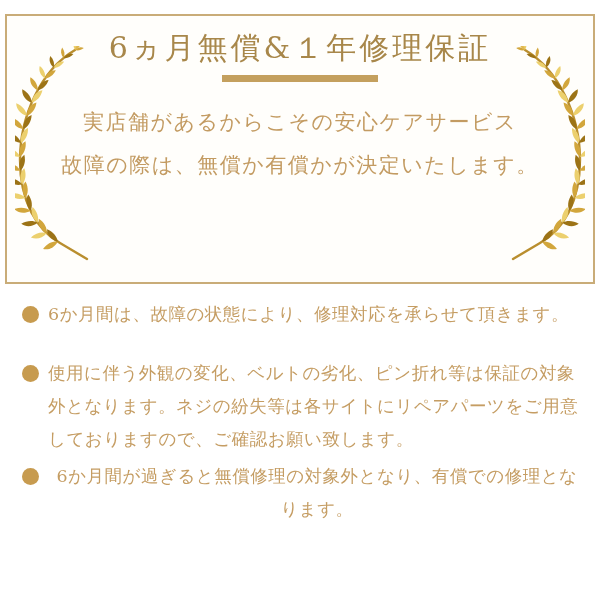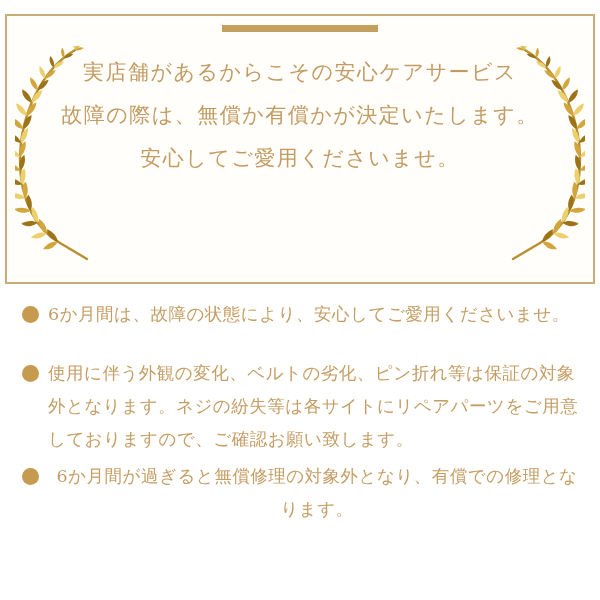--- a/index.html
+++ b/index.html
@@ -166,35 +166,35 @@
       <path d="M0 0 C4 -5.5 10 -7.5 15.5 -5.5 C11 -0.5 5 1.2 0 0 Z" fill="#d2a63c" transform="translate(15.586647033691406,164.80055236816406) rotate(205.31789589056805) scale(1)"></path>
       <path d="M0 0 C4 -5.5 10 -7.5 15.5 -5.5 C11 -0.5 5 1.2 0 0 Z" fill="#9c7316" transform="translate(15.586647033691406,164.80055236816406) rotate(281.317895890568) scale(1)"></path>
       <path d="M0 0 C4 -5.5 10 -7.5 15.5 -5.5 C11 -0.5 5 1.2 0 0 Z" fill="#9c7316" transform="translate(22.67962074279785,176.7232666015625) rotate(195.58206946827903) scale(1)"></path>
       <path d="M0 0 C4 -5.5 10 -7.5 15.5 -5.5 C11 -0.5 5 1.2 0 0 Z" fill="#ecd06e" transform="translate(22.67962074279785,176.7232666015625) rotate(271.58206946827903) scale(1)"></path>
       <path d="M0 0 C4 -5.5 10 -7.5 15.5 -5.5 C11 -0.5 5 1.2 0 0 Z" fill="#ecd06e" transform="translate(31.77799415588379,187.19056701660156) rotate(184.68469302958604) scale(1)"></path>
       <path d="M0 0 C4 -5.5 10 -7.5 15.5 -5.5 C11 -0.5 5 1.2 0 0 Z" fill="#d2a63c" transform="translate(31.77799415588379,187.19056701660156) rotate(260.684693029586) scale(1)"></path>
       <path d="M0 0 C4 -5.5 10 -7.5 15.5 -5.5 C11 -0.5 5 1.2 0 0 Z" fill="#d2a63c" transform="translate(42.74959182739258,195.66790771484375) rotate(172.89217857063758) scale(1)"></path>
       <path d="M0 0 C4 -5.5 10 -7.5 15.5 -5.5 C11 -0.5 5 1.2 0 0 Z" fill="#9c7316" transform="translate(42.74959182739258,195.66790771484375) rotate(248.89217857063758) scale(1)"></path>
     </svg>
 
+  <h1 class="hero-title">6ヵ月無償&amp;１年修理保証</h1>
   <div class="title-underline"></div>
 
   <div class="hero-lines">
     <p class="hero-line">実店舗があるからこその安心ケアサービス</p>
     <p class="hero-line">故障の際は、無償か有償かが決定いたします。</p>
-    <p class="hero-line">安心してご愛用くださいませ。</p>
   </div>
 </div>
 
 <div class="terms">
 
   <div class="term-list">
     <div class="term-item">
       <span class="dot"></span>
-      <p class="term-text">6か月間は、故障の状態により、安心してご愛用くださいませ。</p>
+      <p class="term-text">6か月間は、故障の状態により、修理対応を承らせて頂きます。</p>
     </div>
     <div class="term-item second">
       <span class="dot"></span>
       <p class="term-text">使用に伴う外観の変化、ベルトの劣化、ピン折れ等は保証の対象外となります。ネジの紛失等は各サイトにリペアパーツをご用意しておりますので、ご確認お願い致します。</p>
     </div>
     <div class="term-item last centered">
       <span class="dot"></span>
       <p class="term-text">6か月間が過ぎると無償修理の対象外となり、有償での修理となります。</p>
     </div>
   </div>

